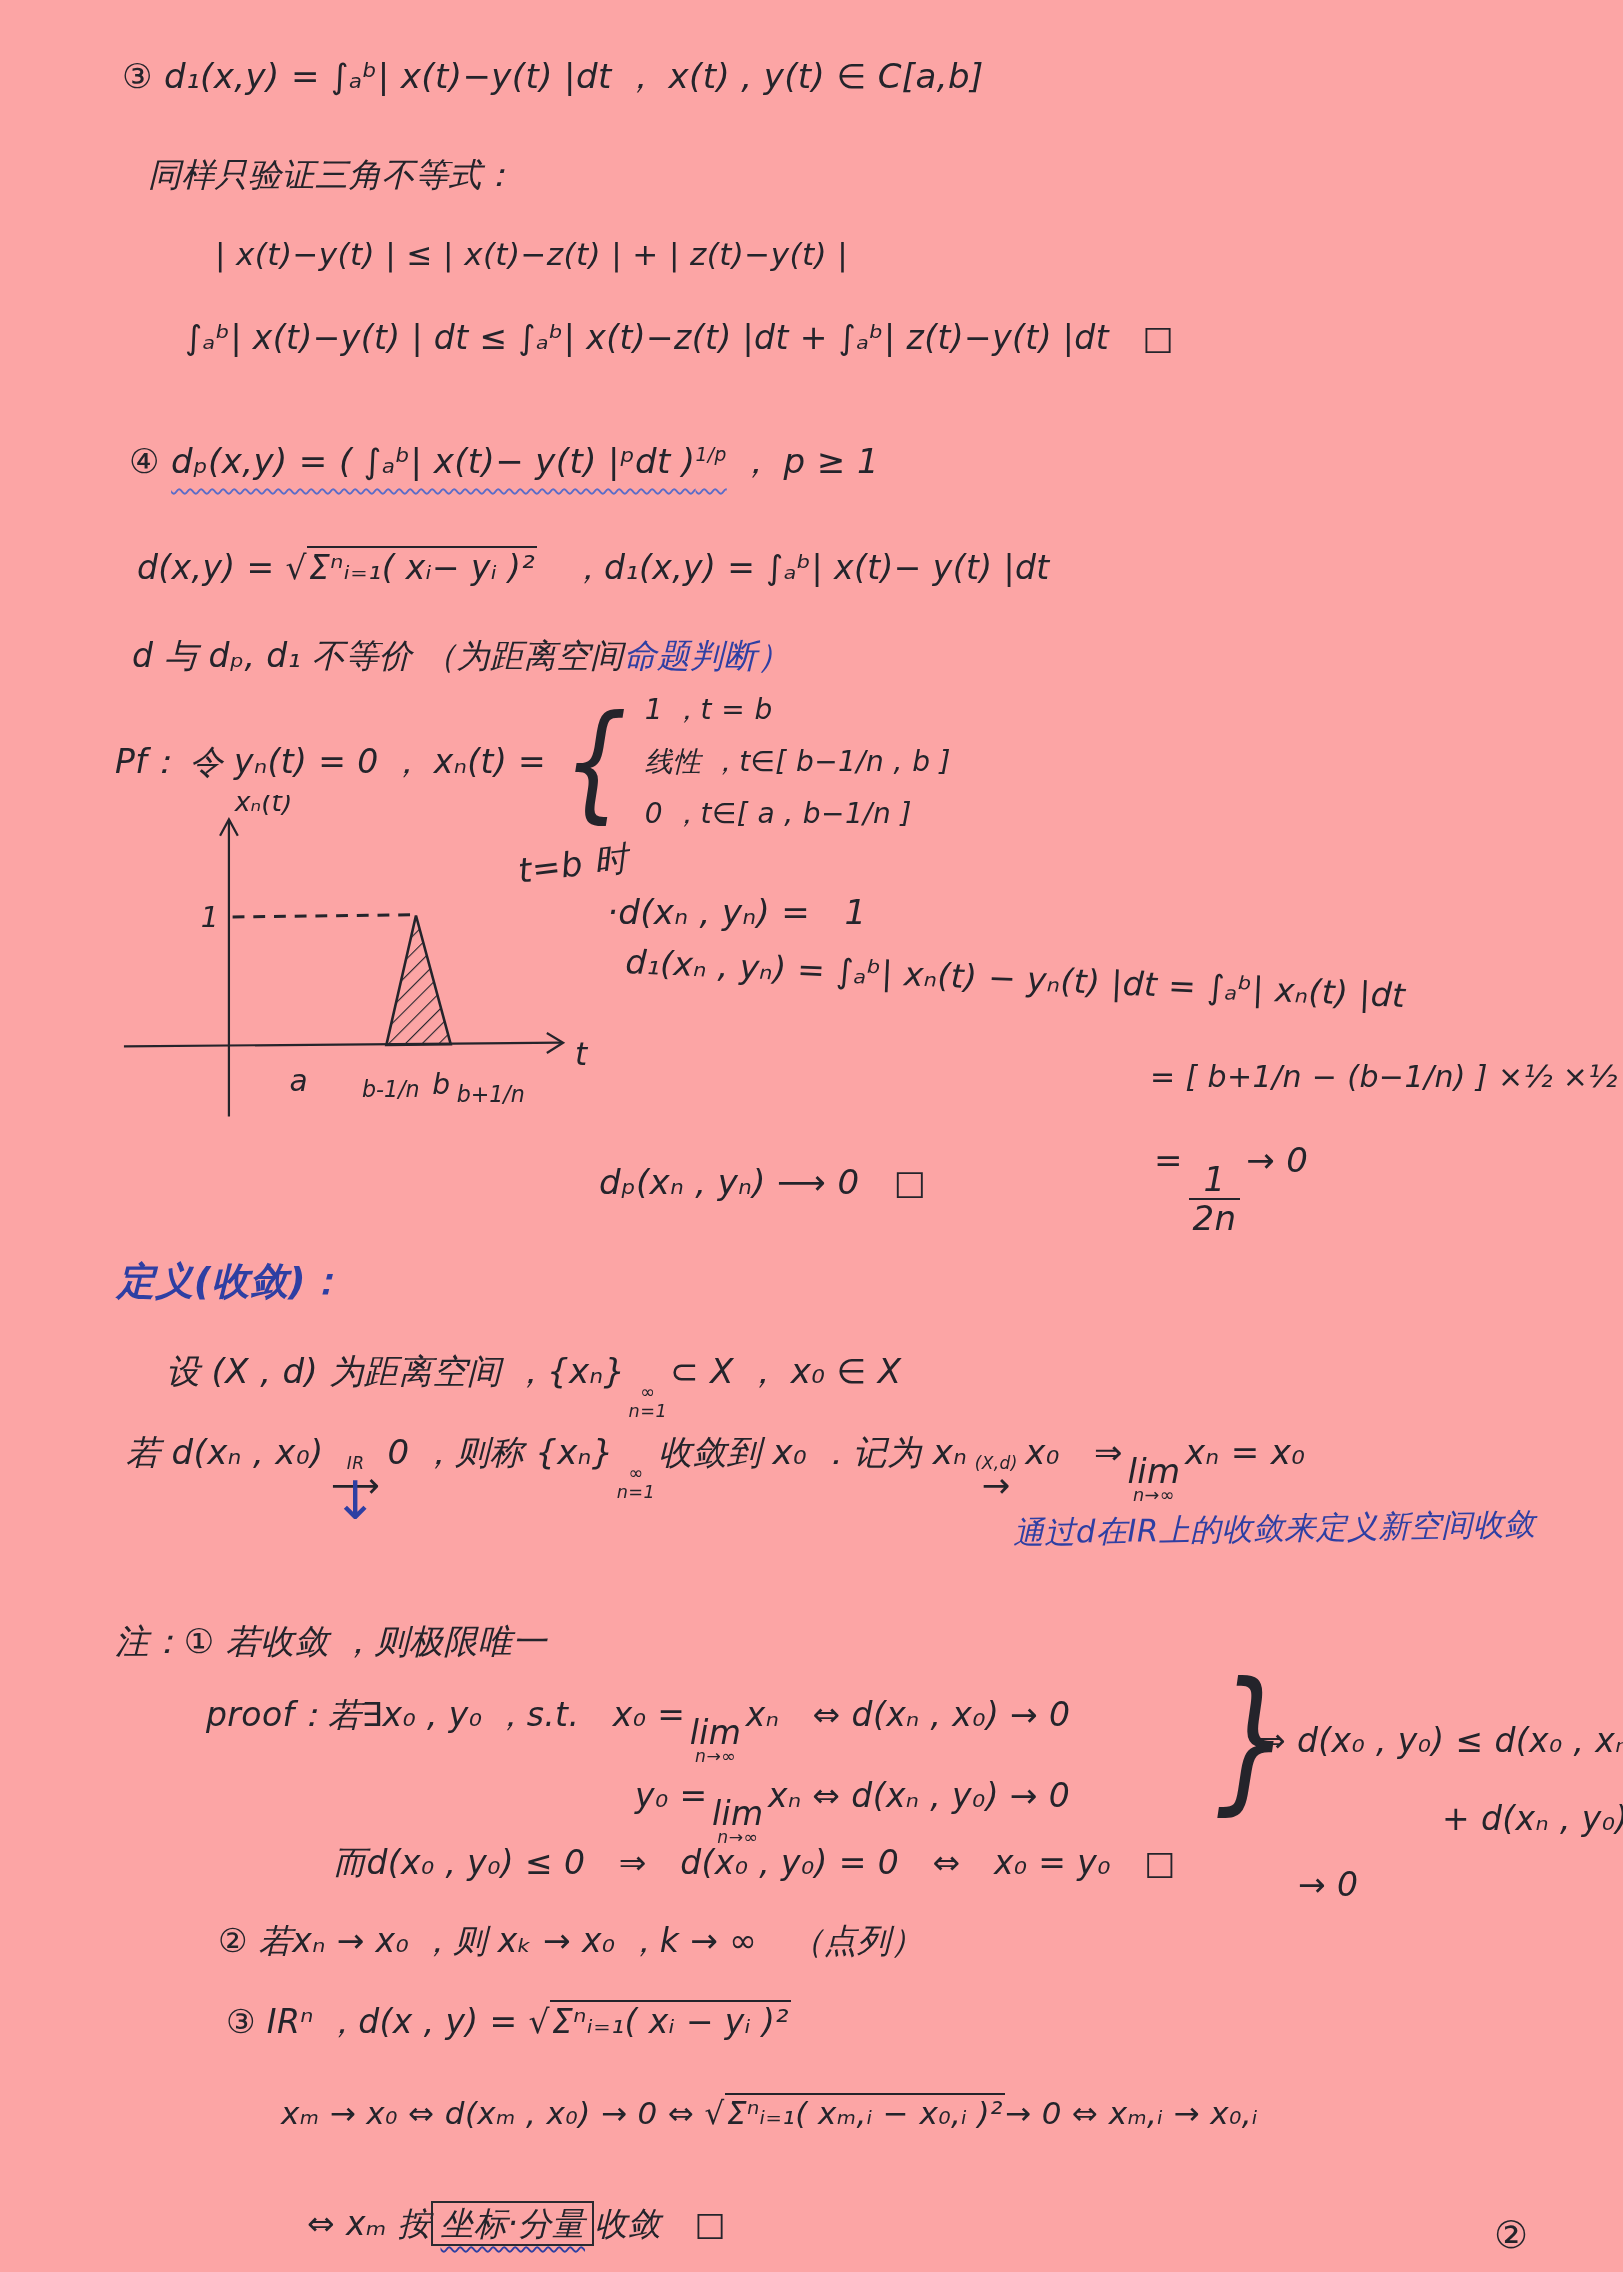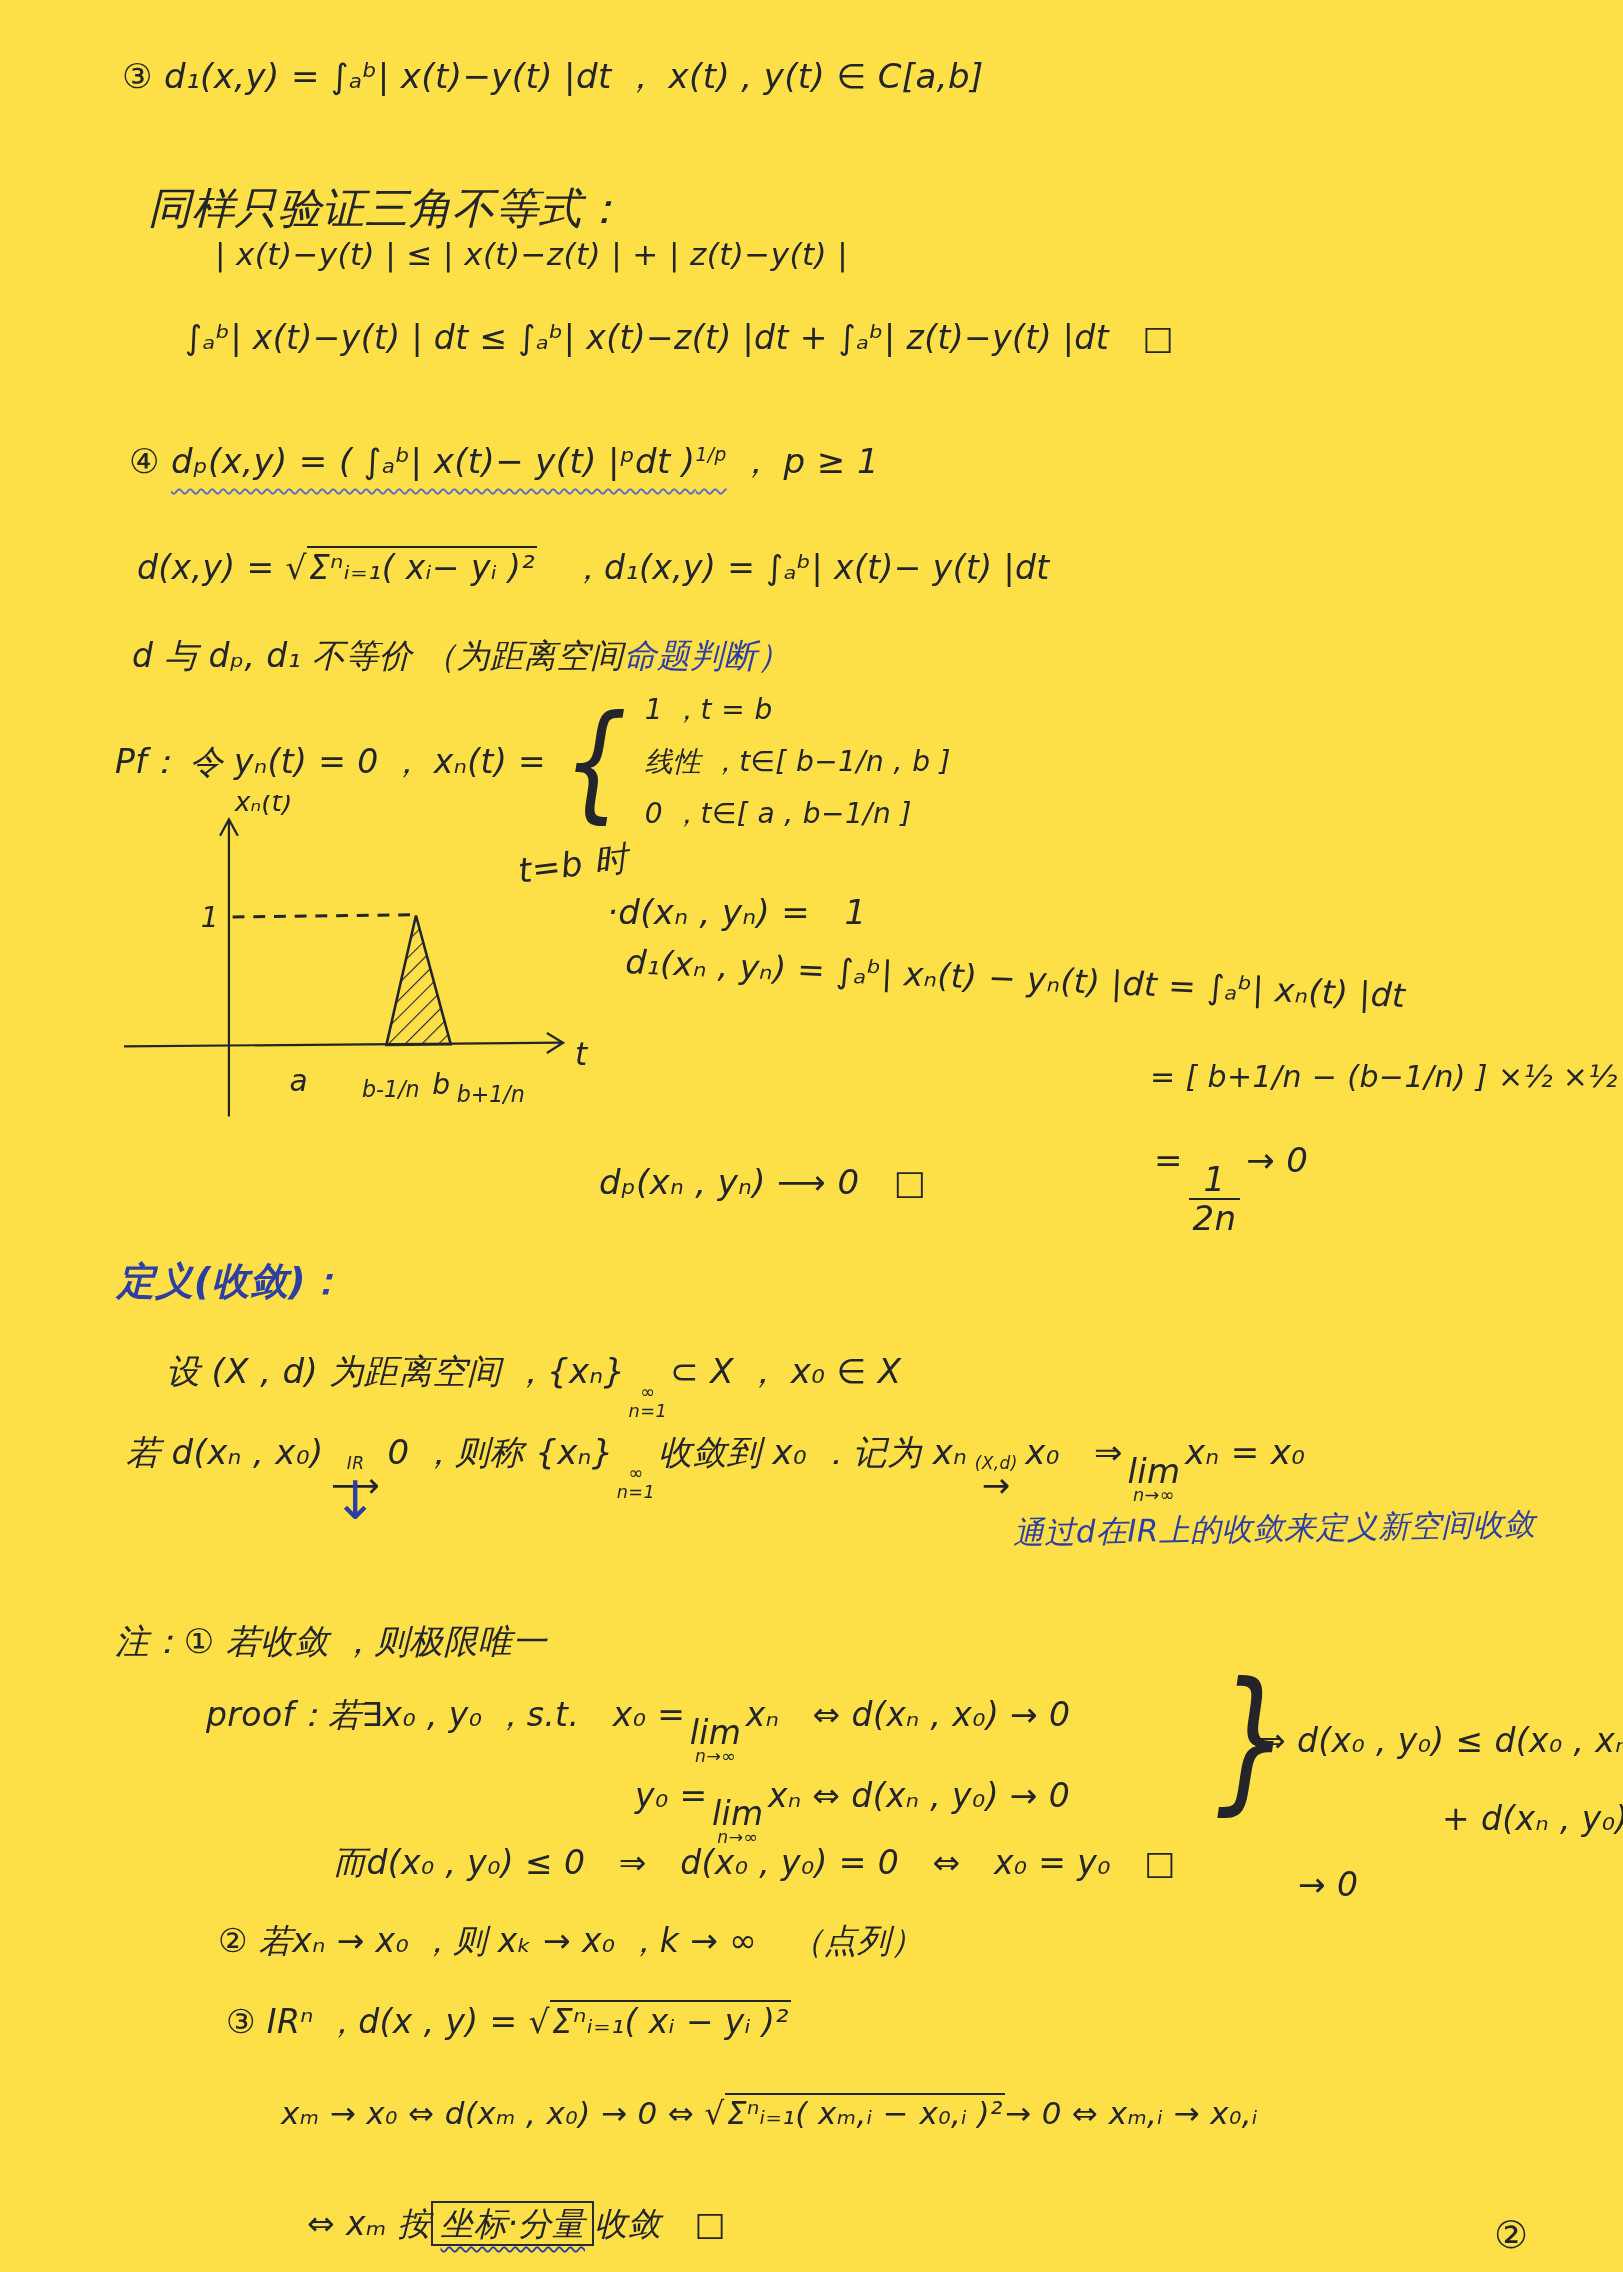--- a/index.html
+++ b/index.html
@@ -1,19 +1,19 @@
 <!DOCTYPE html>
 <html style="font-size:12px"><head>
 <meta charset="utf-8">
 <style>
   html,body{margin:0;padding:0;background:#e8e8e8;}
   .page{
     position:relative;
     width:1624px;height:2273px;
-    background:#fde047;
+    background:#fca5a5;
     overflow:hidden;
     font-family:"DejaVu Sans",sans-serif;
   }
   .ln{
     position:absolute;
     font-style:italic;
     color:#24242b;
     white-space:nowrap;
     letter-spacing:0.4px;
     line-height:1.25;
@@ -55,21 +55,21 @@
   .cases{display:inline-flex;flex-direction:column;gap:17px;font-size:28px;}
   .closing-brace{font-size:155px;font-weight:100;line-height:.9;transform:scaleX(.75);}
   svg text{font-family:"DejaVu Sans",sans-serif;font-style:italic;fill:#24242b;}
 </style>
 </head>
 <body>
 
 <div class="page">
 
   <div class="ln" style="left:122px;top:55px;font-size:34px;">③ d₁(x,y) = ∫ₐᵇ| x(t)−y(t) |dt ， x(t) , y(t) ∈ C[a,b]</div>
-  <div class="ln" style="left:148px;top:154px;font-size:43px;margin-top:28px;">同样只验证三角不等式：</div>
+  <div class="ln" style="left:148px;top:154px;font-size:33px;">同样只验证三角不等式：</div>
   <div class="ln" style="left:215px;top:235px;font-size:31px;">| x(t)−y(t) | ≤ | x(t)−z(t) | + | z(t)−y(t) |</div>
   <div class="ln" style="left:185px;top:317px;font-size:33px;">∫ₐᵇ| x(t)−y(t) | dt ≤ ∫ₐᵇ| x(t)−z(t) |dt + ∫ₐᵇ| z(t)−y(t) |dt　□</div>
 
   <div class="ln" style="left:129px;top:440px;font-size:34px;">
     <span>④</span>
     <span class="wavy"><span>dₚ(x,y) = ( ∫ₐᵇ| x(t)− y(t) |ᵖdt )</span><span class="sup">1/p</span></span>
     <span>， p ≥ 1</span>
   </div>
   <div class="ln" style="left:137px;top:547px;font-size:33px;">
     <span>d(x,y) = √</span><span class="rad">Σⁿᵢ₌₁( xᵢ− yᵢ )²</span><span>　，d₁(x,y) = ∫ₐᵇ| x(t)− y(t) |dt</span>

